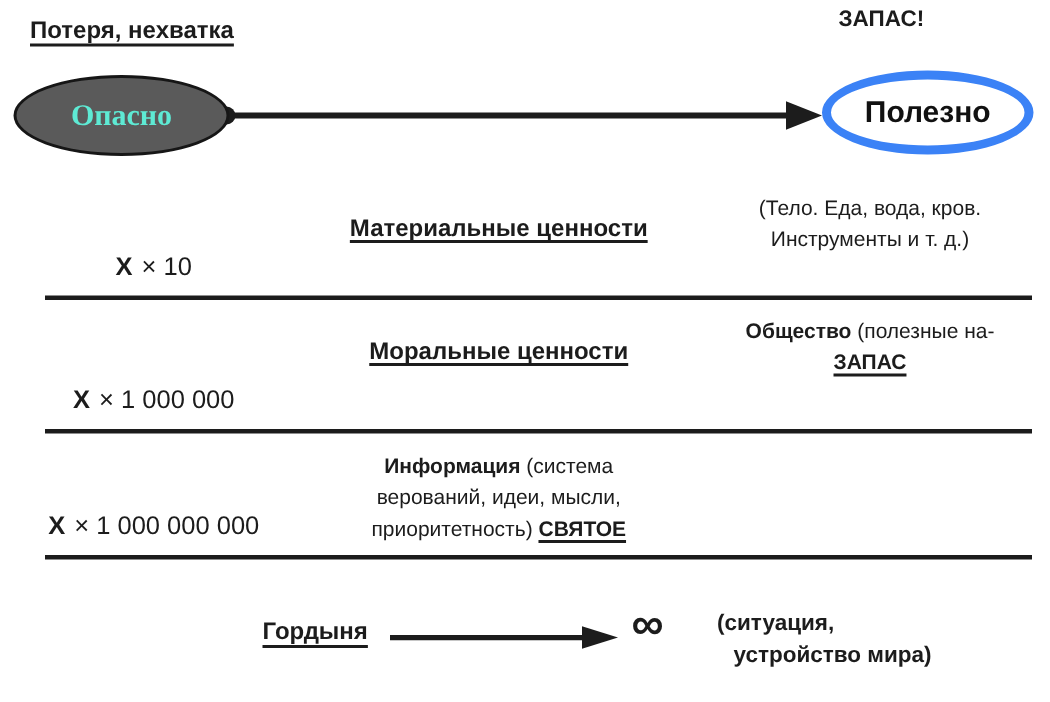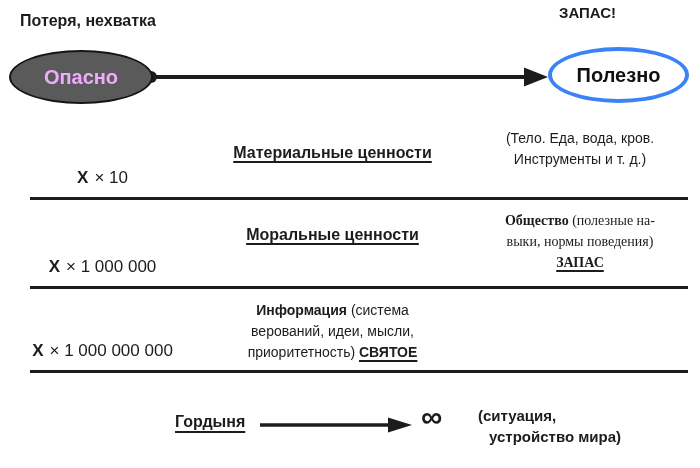--- a/index.html
+++ b/index.html
@@ -13,39 +13,40 @@
     width:700px;height:468px;background:var(--background);
     font-family:"Liberation Sans","DejaVu Sans",sans-serif;
     color:var(--ink);position:relative;overflow:hidden;
   }
   .page{position:absolute;inset:0;}
 
   
   .top-left-label{
     position:absolute;left:20px;top:12px;
     font-weight:bold;font-size:16px;
-    text-decoration-thickness:2px;text-underline-offset:4px;
+    text-decoration:underline;text-decoration-thickness:2px;text-underline-offset:4px;
   }
   .top-right-label{
     position:absolute;left:559px;top:4px;
     font-weight:bold;font-size:15px;
   }
   .ellipse{
     position:absolute;border-radius:50%;
     display:flex;align-items:center;justify-content:center;
     font-weight:bold;font-size:20px;box-sizing:border-box;
   }
   .ellipse.danger{
     left:9px;top:50px;width:144px;height:54px;
-    background:var(--danger-fill);color:#f0abfc;
+    background:var(--danger-fill);color:#5eead4;
     border:2px solid var(--danger-border);
+    font-family:Liberation Serif, serif;
   }
   .ellipse.useful{
     left:548px;top:47px;width:141px;height:56px;
-    background:#ffffff;color:#111111;border:4px solid #3b82f6;
+    background:#ffffff;color:#111111;border:6px solid #3b82f6;
   }
   .main-arrow{position:absolute;left:0;top:0;}
 
   
   .table{position:absolute;left:0;top:118px;width:700px;}
   .row{display:grid;grid-template-columns:205px 255px 240px;}
   .row.r1{height:79px;}
   .row.r2{height:86px;}
   .row.r3{height:81px;}
   .divider{height:3px;background:var(--ink);margin:0 12px 0 30px;}
@@ -53,21 +54,21 @@
     display:flex;align-items:flex-end;justify-content:center;
     padding-bottom:9px;font-size:17px;white-space:nowrap;
   }
   .cell-left .factor{font-weight:bold;}
   .cell-left .amount{margin-left:6px;}
   .cell-mid{text-align:center;padding-top:26px;font-size:16px;font-weight:bold;}
   .cell-mid .category{
     text-decoration:underline;text-decoration-thickness:1.5px;text-underline-offset:3px;
   }
   .cell-right{text-align:center;font-size:14px;line-height:21px;padding-top:10px;}
-  .r2 .cell-right{font-family:Liberation Serif, serif;}
+  .r2 .cell-right{}
   .r3 .cell-right{padding-top:11px;}
   .cell-right .lead{font-weight:bold;}
   .cell-right .tag{
     font-weight:bold;text-decoration:underline;
     text-decoration-thickness:1.5px;text-underline-offset:3px;
   }
 
   
   .footer-label{
     position:absolute;left:175px;top:413px;
@@ -126,21 +127,20 @@
     <div class="row r2">
       <div class="cell-left">
         <span class="factor">X</span>
         <span class="amount">× 1 000 000</span>
       </div>
       <div class="cell-mid">
         <span class="category">Моральные ценности</span>
       </div>
       <div class="cell-right">
         <div><span class="lead">Общество</span><span> (полезные на-</span></div>
-        <div>выки, нормы поведения)</div>
         <div><span class="tag">ЗАПАС</span></div>
       </div>
     </div>
     <div class="divider"></div>
 
     <div class="row r3">
       <div class="cell-left">
         <span class="factor">X</span>
         <span class="amount">× 1 000 000 000</span>
       </div>

